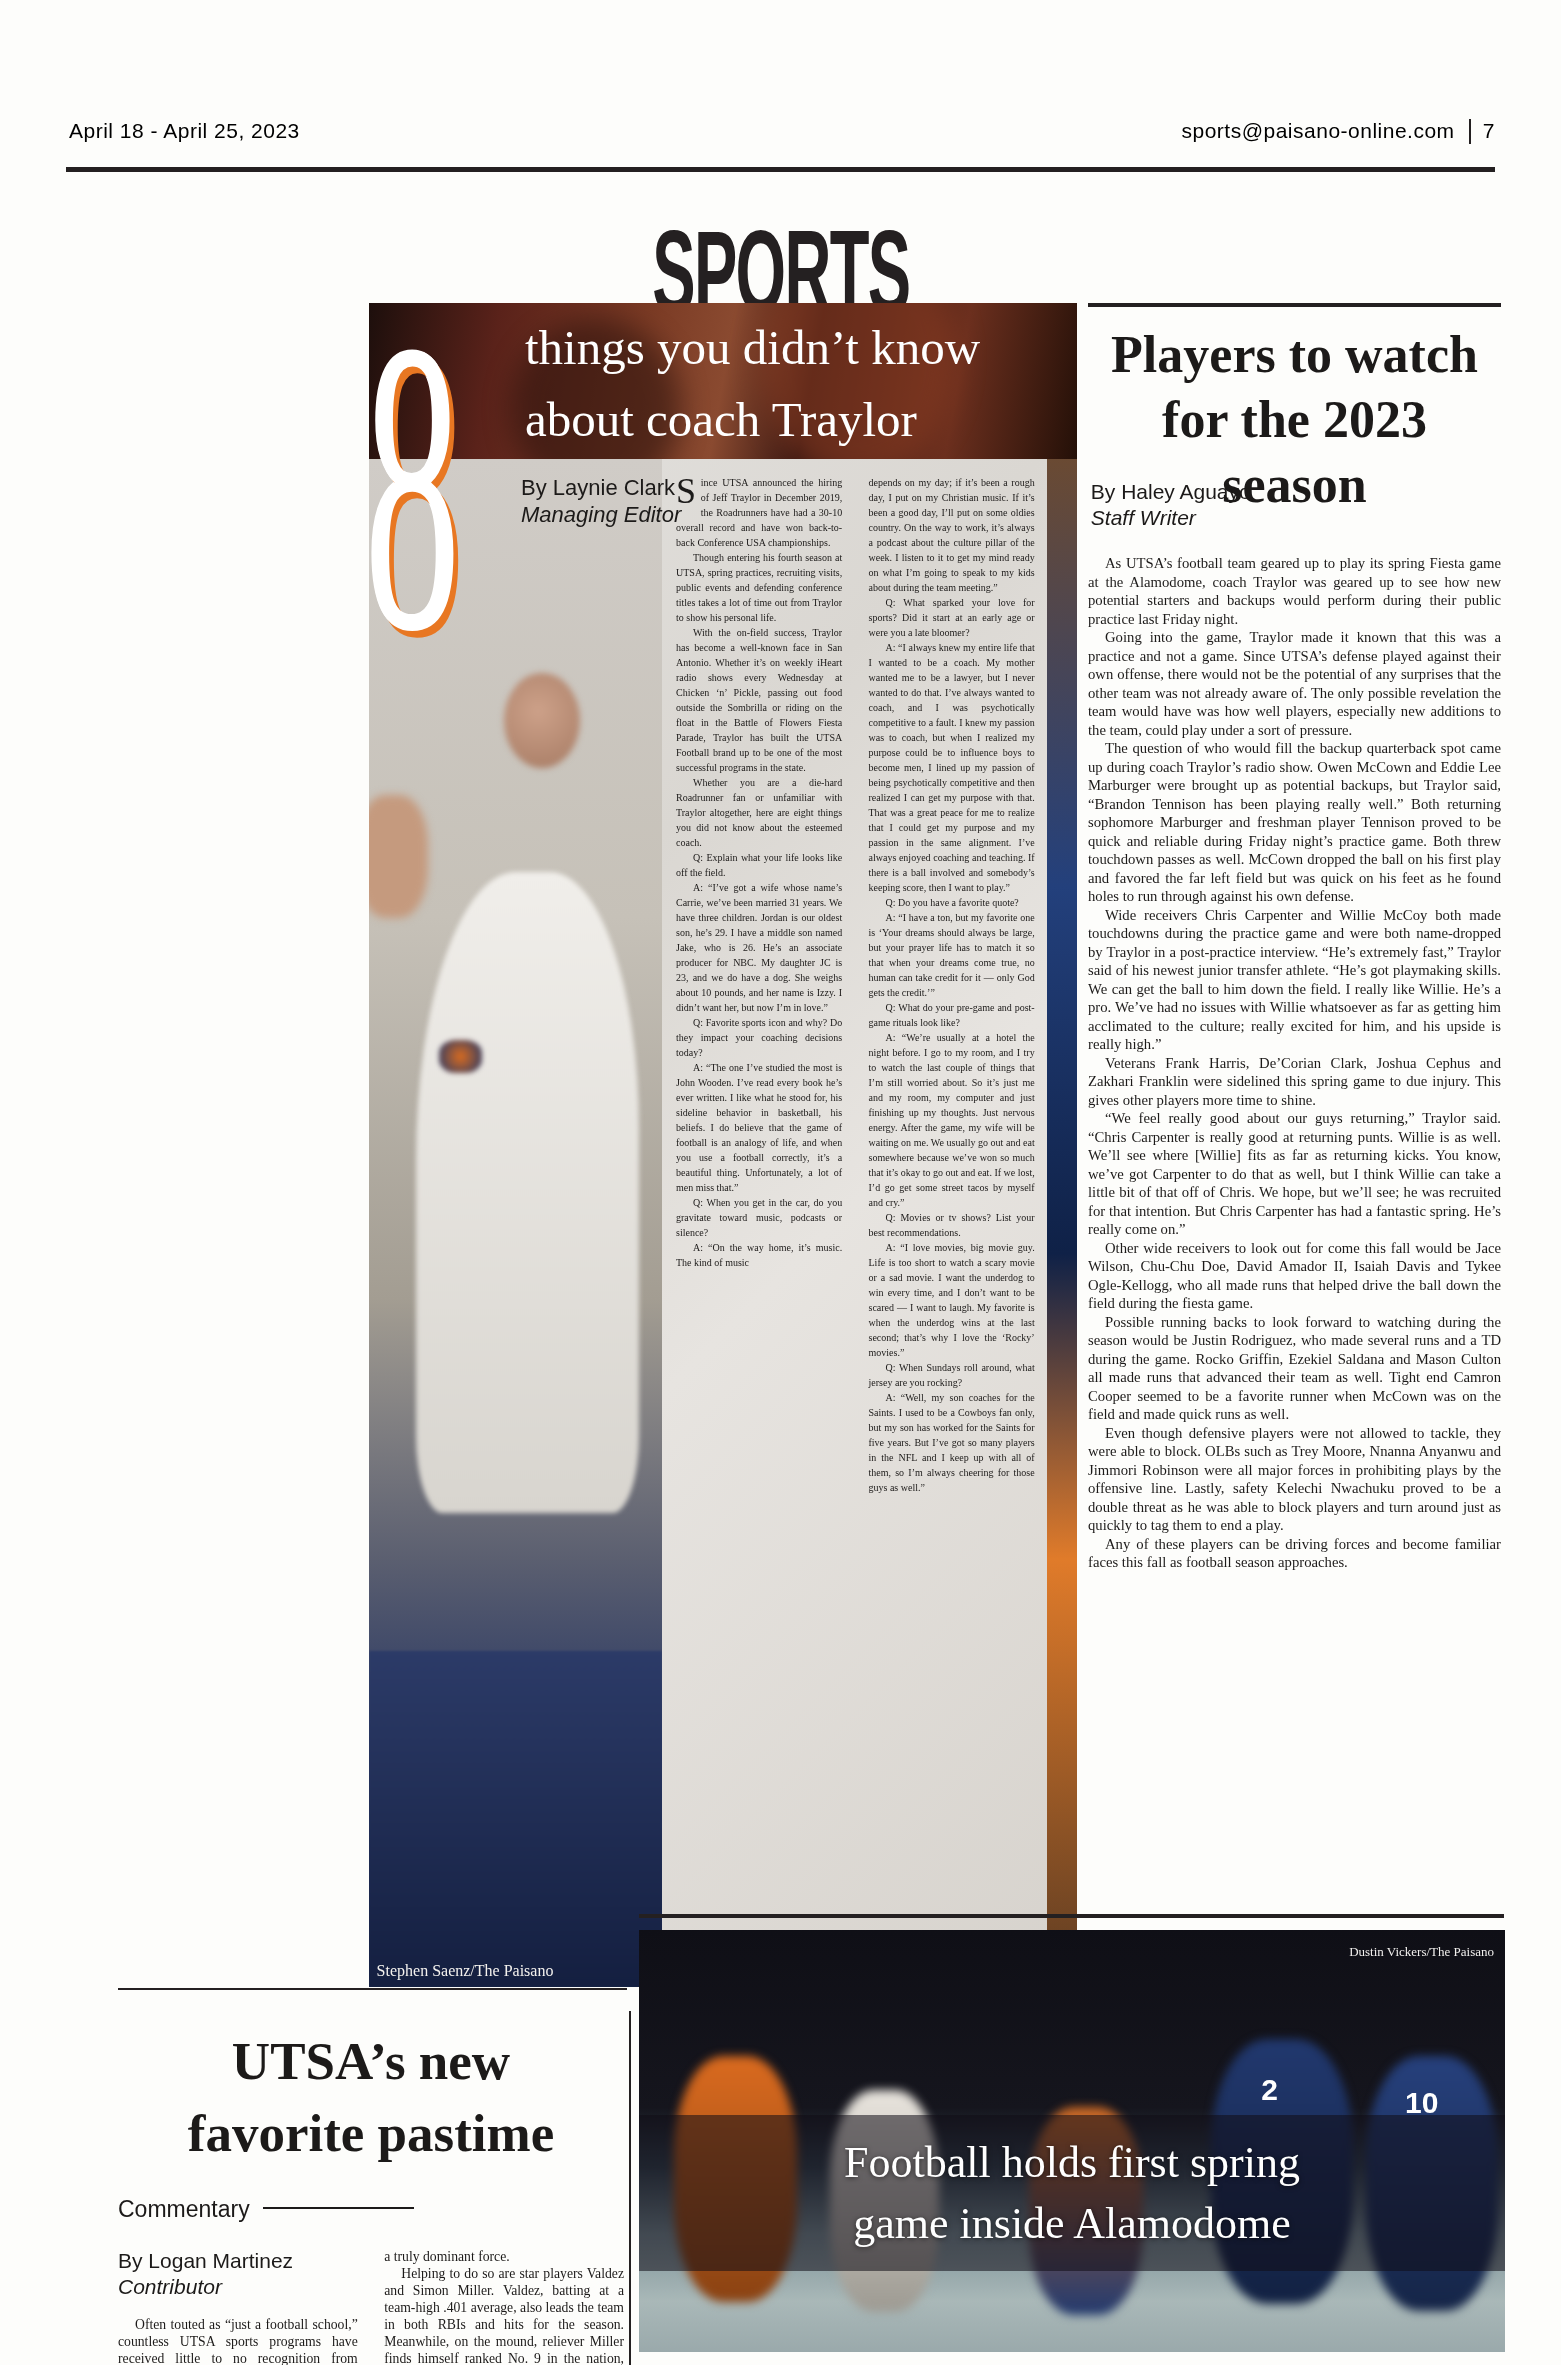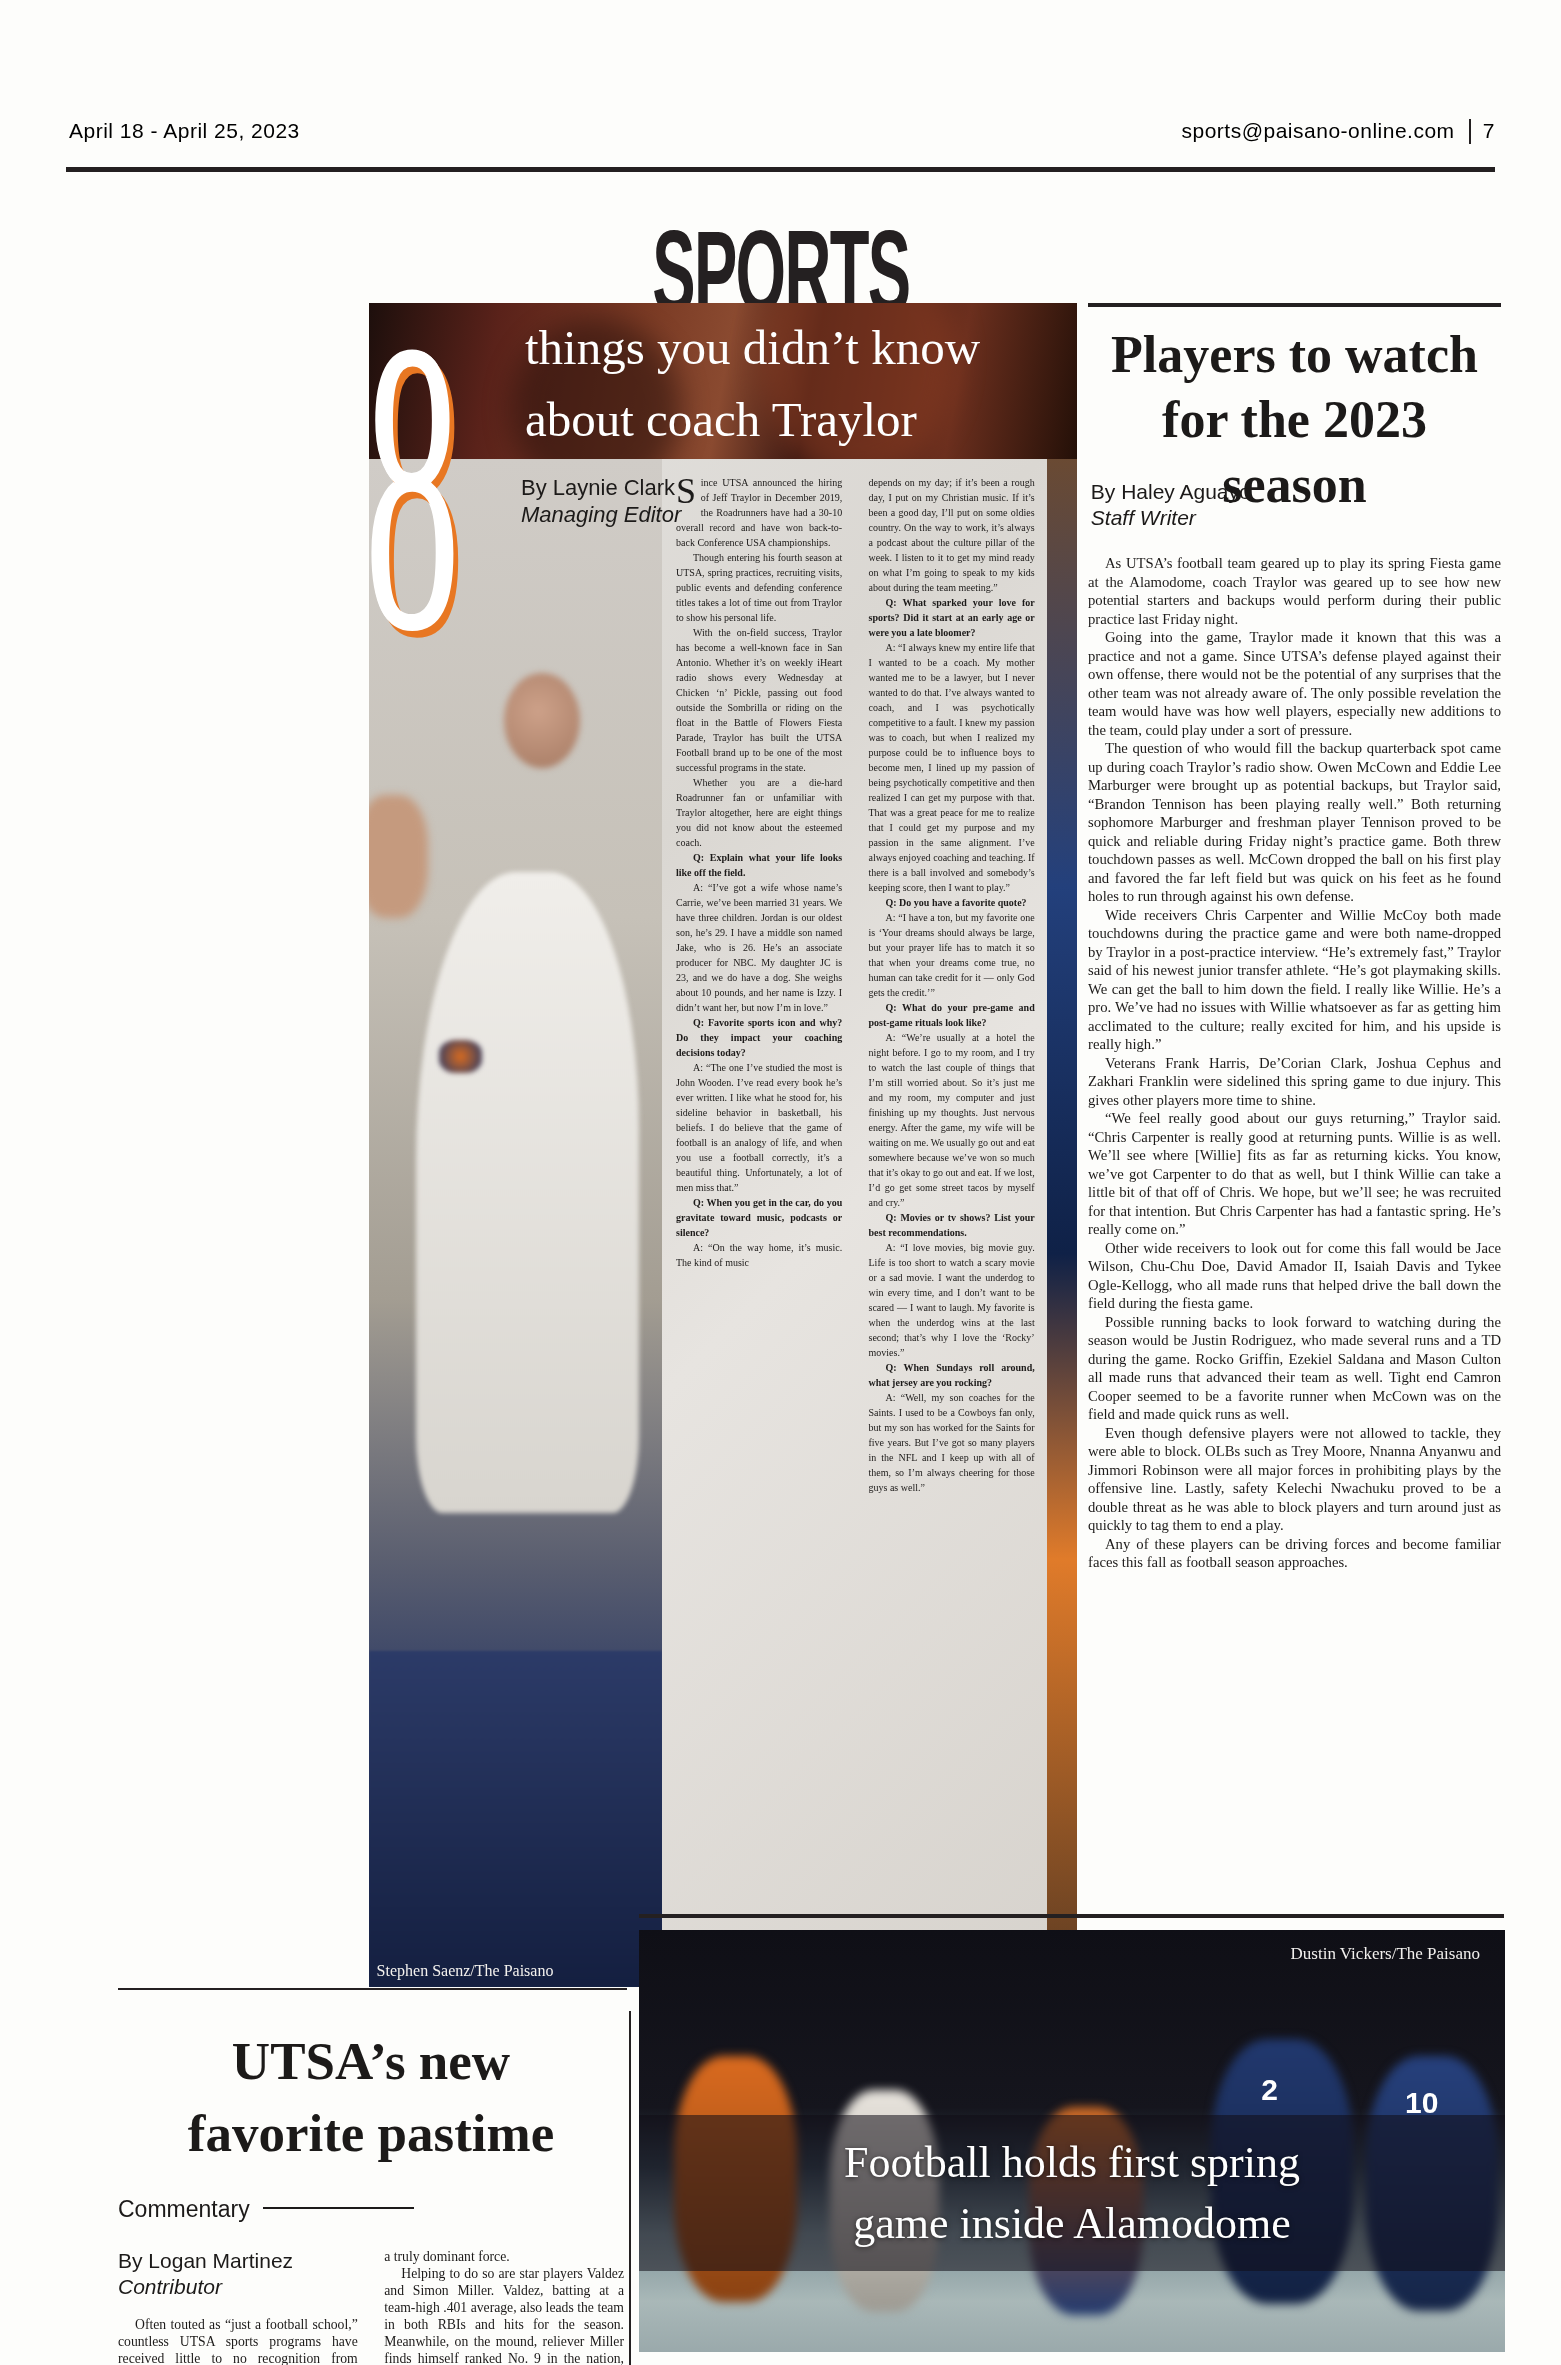--- a/index.html
+++ b/index.html
@@ -12,21 +12,21 @@
   #hdr-left{left:69px;top:119px;}
   #hdr-right{right:66px;top:119px;text-align:right;}
   .pipe{display:inline-block;width:1.9px;height:24.6px;background:#242021;margin:0 12.3px -5.7px 14px;}
   #hdr-rule{left:66px;top:167px;width:1429px;height:4.7px;background:#242021;}
   #sports-title{left:0;right:0;top:173px;text-align:center;margin-top:40px;}
   #sports-title span{display:inline-block;font-family:"Liberation Sans",sans-serif;font-weight:bold;
        font-size:112px;line-height:1;letter-spacing:-2.8px;color:#242021;transform:scale(0.58,1.05);transform-origin:center top;}
 
   
   .cols p{margin:0;text-indent:17px;text-align:justify;}
-  p.p-q{font-weight:bold;}
+  p.p-q{font-weight:normal;}
   p.p-cont{text-indent:0;}
   p.p-drop{text-indent:0;}
   p.p-drop::first-letter{float:left;font-size:3.6em;line-height:.82;padding:1.9px 4.7px 0 0;}
 
   .byline{font-family:"Liberation Sans",sans-serif;}
   .byline .name{font-weight:normal;}
   .byline .role{font-style:italic;}
 
   
   #main-article{left:369px;top:303px;width:708px;height:1684px;overflow:hidden;}
@@ -79,21 +79,21 @@
   #spring-rule{left:639px;top:1914px;width:865px;height:4.3px;background:#242021;}
   #spring-article{left:639px;top:1921px;width:866px;height:1230px;overflow:hidden;}
   #spring-photo{left:0;top:8.5px;width:100%;height:422px;overflow:hidden;
      background:linear-gradient(180deg,#0f0f16 0%,#15151d 42%,#31404c 56%,#7e939a 72%,#a9b8b8 88%,#9aa9ab 100%);}
   .sp-blob{position:absolute;border-radius:40%;filter:blur(4.7px);}
   .sp-jersey{position:absolute;color:#fff;font-family:"Liberation Sans",sans-serif;font-weight:bold;
      font-size:30px;text-align:center;filter:blur(0.5px);}
   #spring-banner{position:absolute;left:0;top:185px;width:100%;height:156px;background:rgba(16,12,22,.55);
      display:flex;align-items:center;justify-content:center;}
   #spring-banner-text{color:#ffffff;font-size:44px;line-height:61px;text-align:center;text-shadow:0 1.4px 5.7px rgba(0,0,0,.6);}
-  #spring-photo-credit{position:absolute;right:25px;top:14px;color:#f2f0ee;font-size:17px;}
+  #spring-photo-credit{position:absolute;right:11px;top:14px;color:#f2f0ee;font-size:13px;}
 </style>
 </head>
 <body>
 
 <div id="page">
 
   <div class="abs hdr-text" id="hdr-left">April 18 - April 25, 2023</div>
   <div class="abs hdr-text" id="hdr-right">
     <span>sports@paisano-online.com</span><span class="pipe"></span><span>7</span>
   </div>

